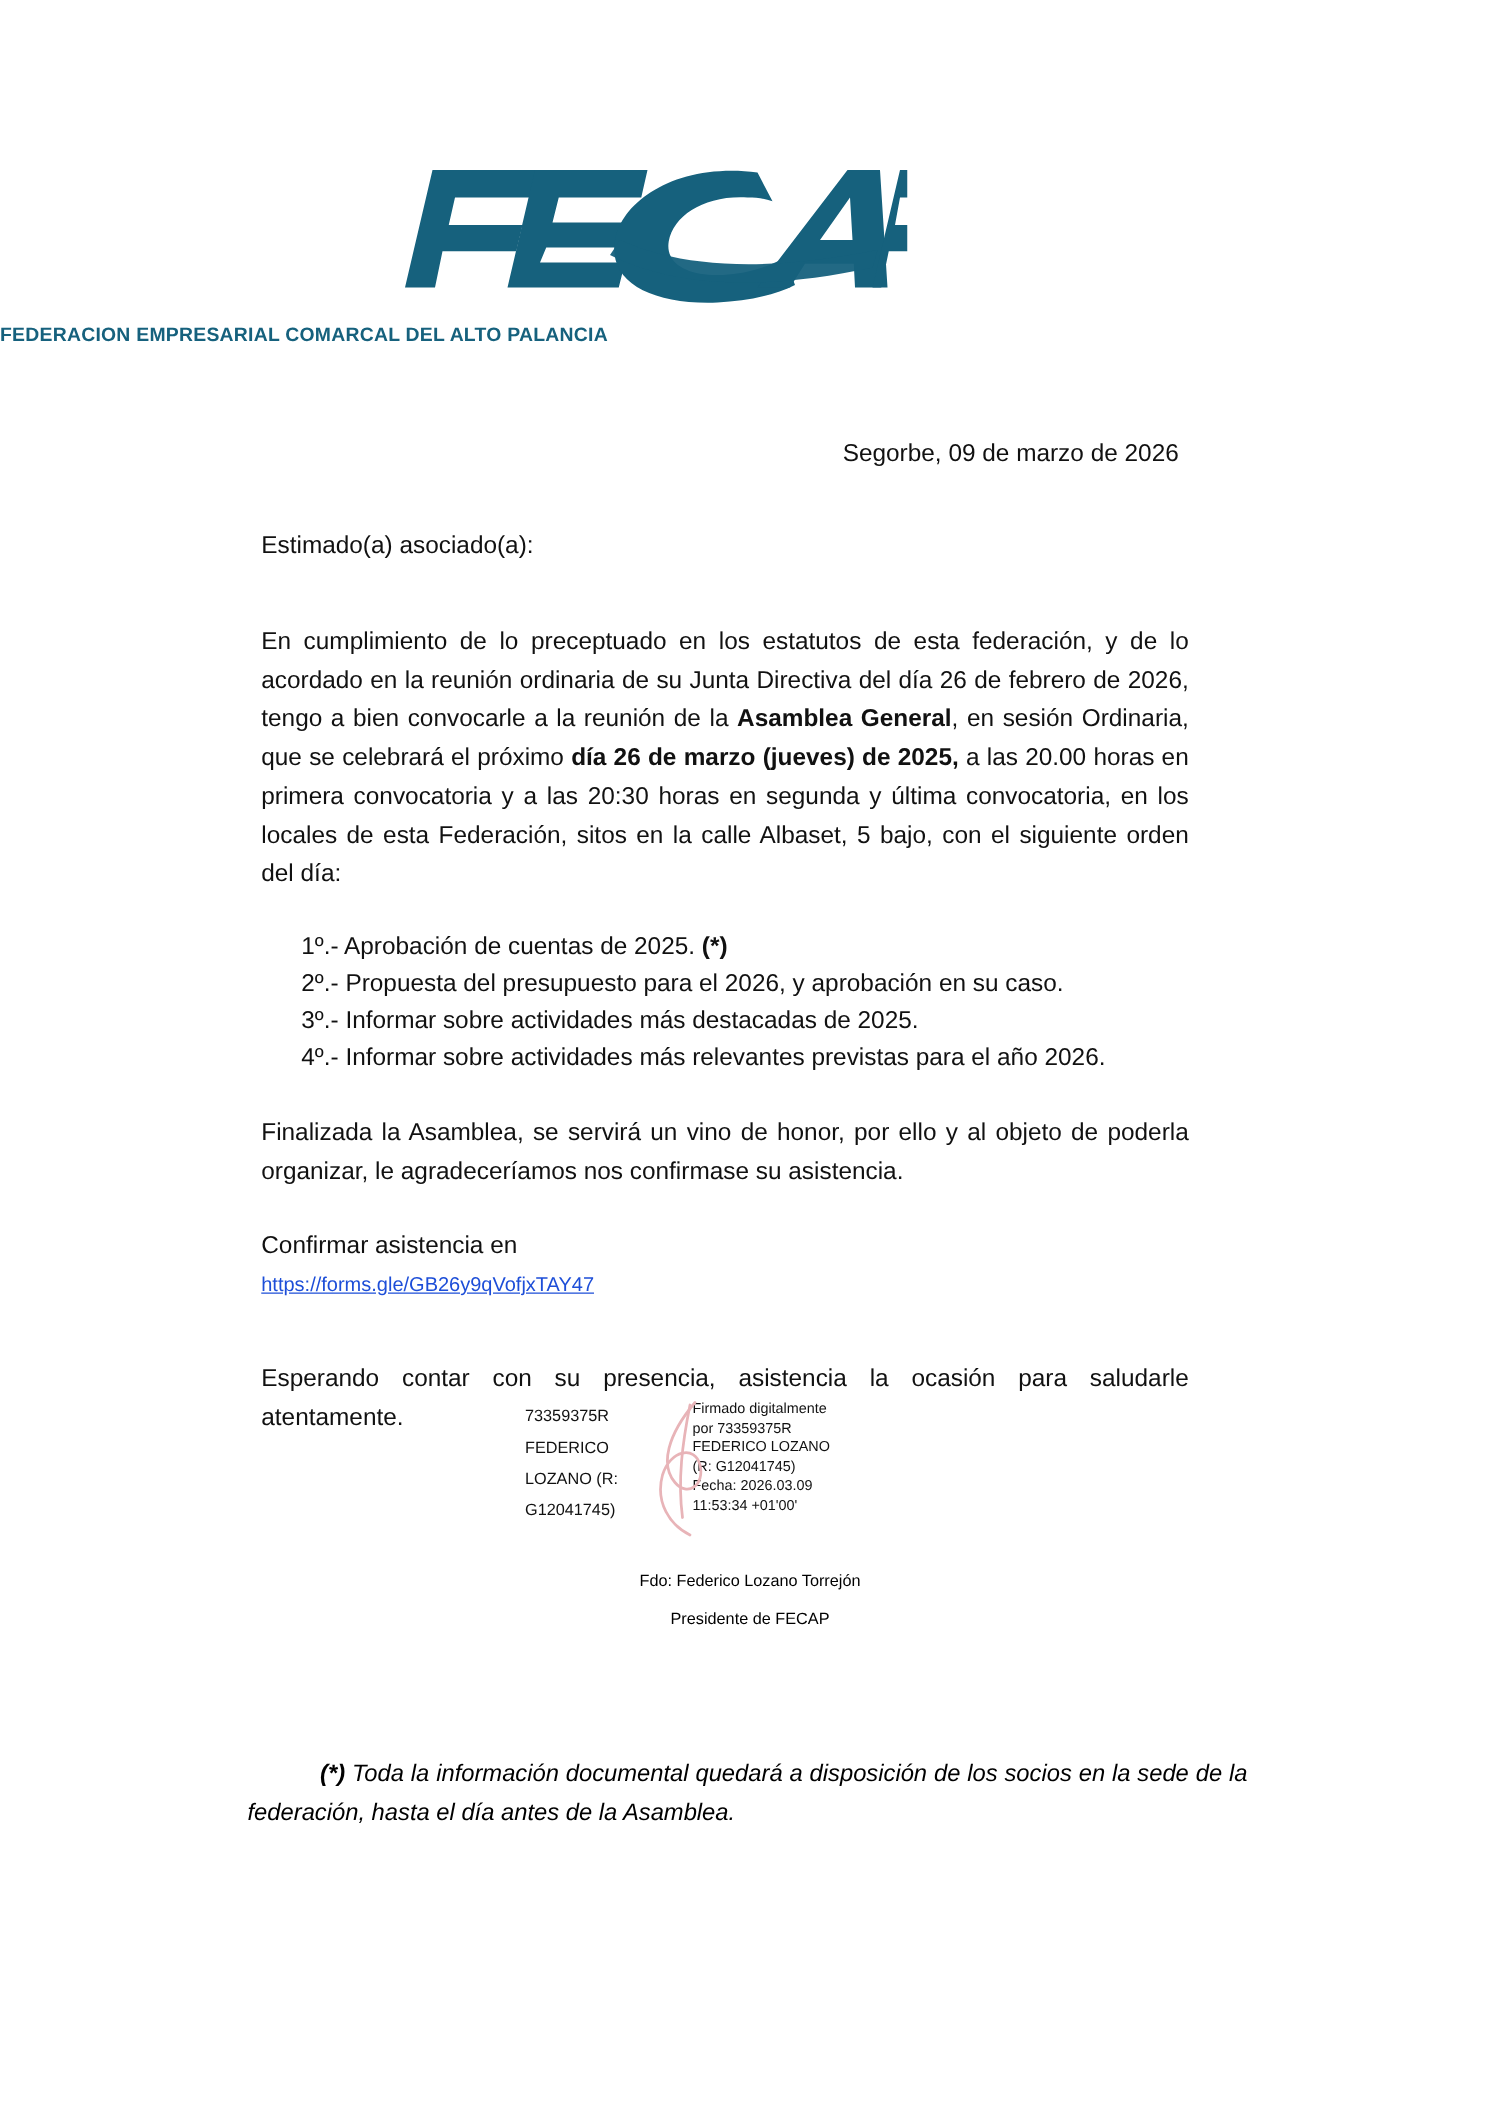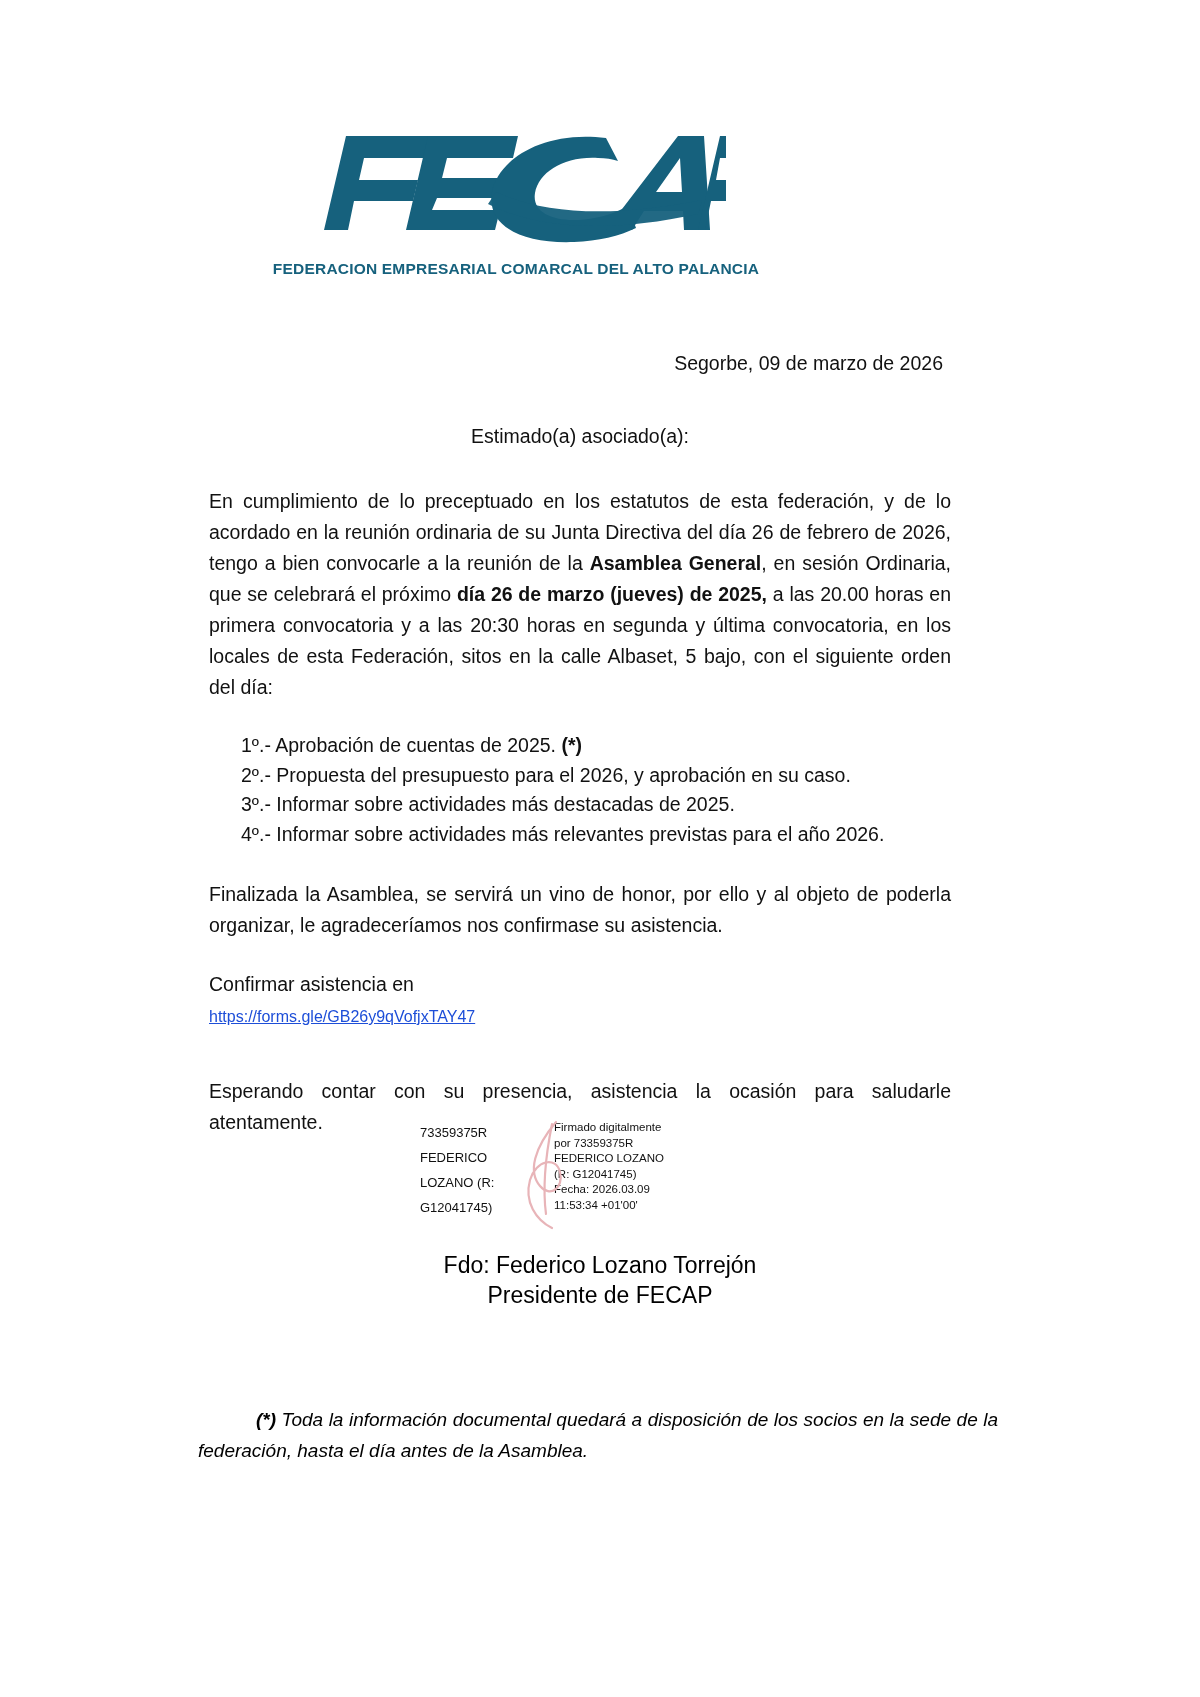--- a/index.html
+++ b/index.html
@@ -21,21 +21,20 @@
     height: 1697px;
     background: #ffffff;
   }
 
   
   .logo-block {
     position: absolute;
     left: 0;
     top: 118px;
     width: 1032px;
-    text-align: center;
   }
   .logo-mark {
     display: block;
     margin: 0 auto;
   }
   .logo-tagline {
     margin-top: 2px;
     font-family: "Liberation Sans", sans-serif;
     font-weight: bold;
     font-size: 15.5px;
@@ -54,22 +53,21 @@
     line-height: 31px;
     color: #111111;
   }
   .date-line {
     text-align: right;
     margin: 0 0 42px 0;
     padding-right: 8px;
     font-size: 19.5px;
   }
   .salutation {
-    margin: 0 0 34px 0;
-    text-align: center;
+    margin: 0 0 46px 0;
   }
   .para {
     margin: 0 0 28px 0;
     text-align: justify;
     text-justify: inter-word;
   }
   b, .bold { font-weight: bold; }
 
   
   .agenda {
@@ -128,21 +126,21 @@
     color: #111;
     white-space: nowrap;
   }
 
   .fdo-block {
     position: absolute;
     left: 0;
     top: 1250px;
     width: 1200px;
     text-align: center;
-    font-size: 23px;
+    font-size: 13px;
     line-height: 30px;
   }
 
   
   .footnote {
     position: absolute;
     left: 150px;
     top: 1404px;
     width: 800px;
     font-style: italic;

